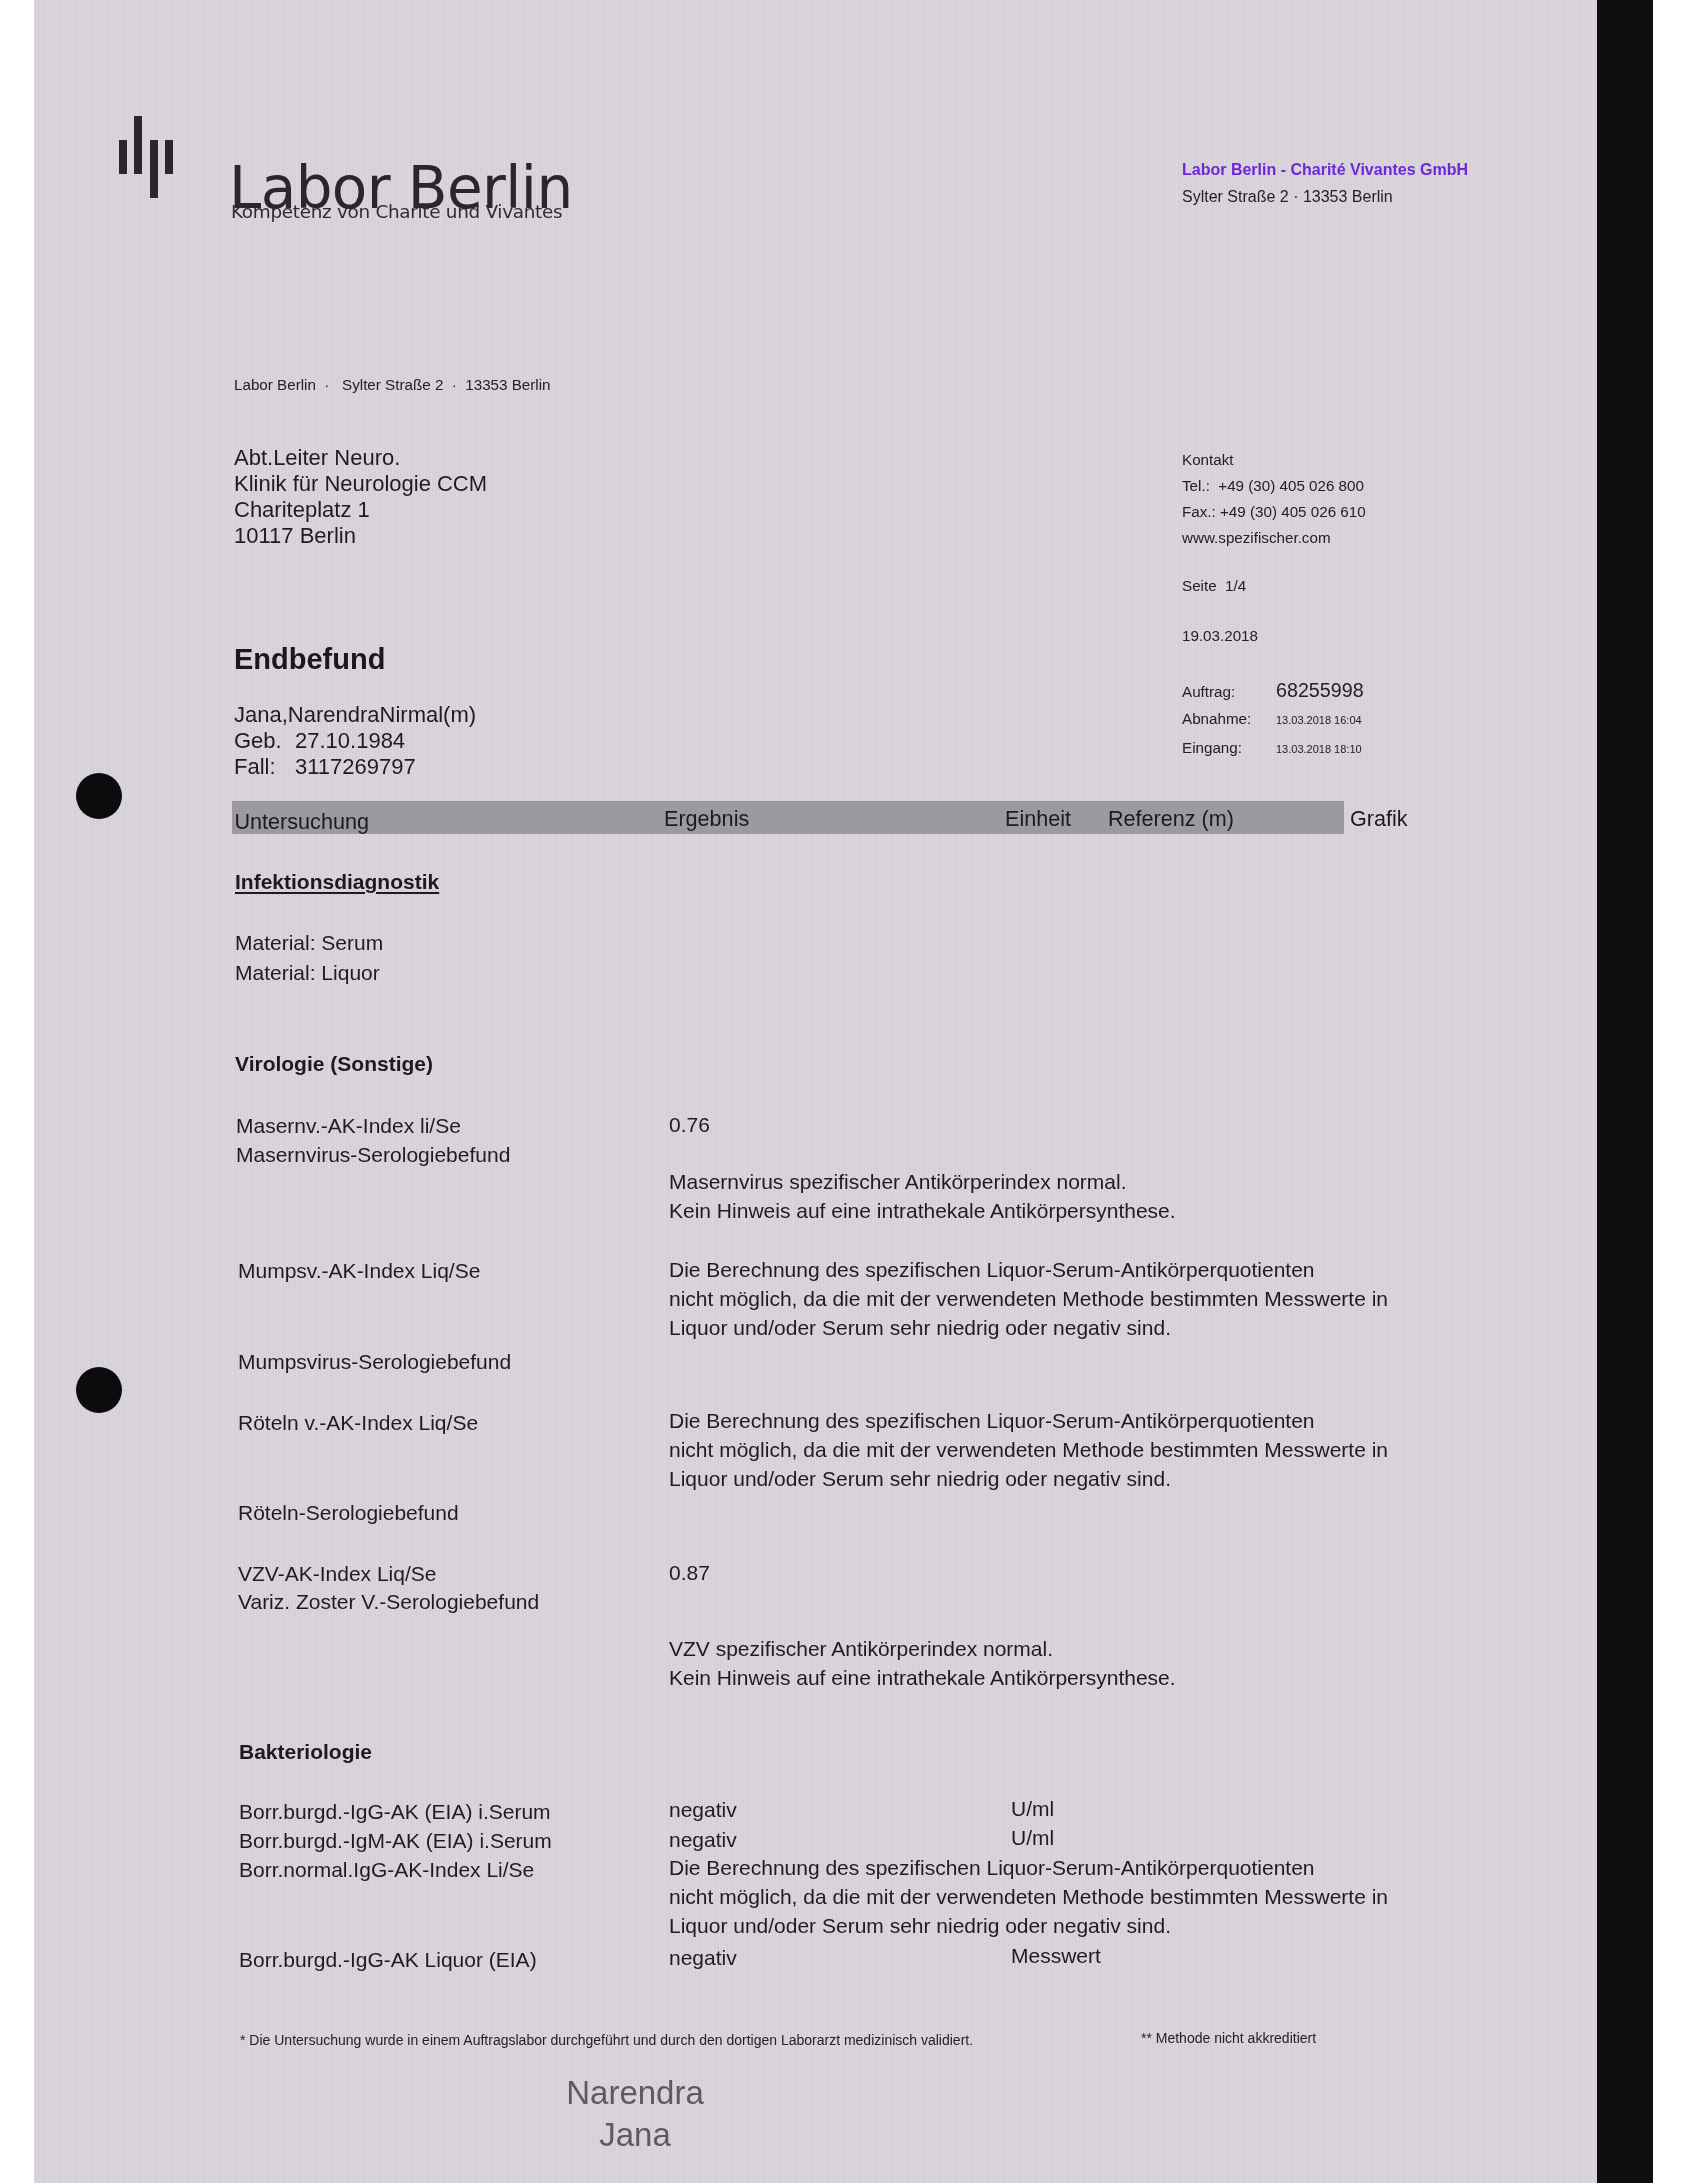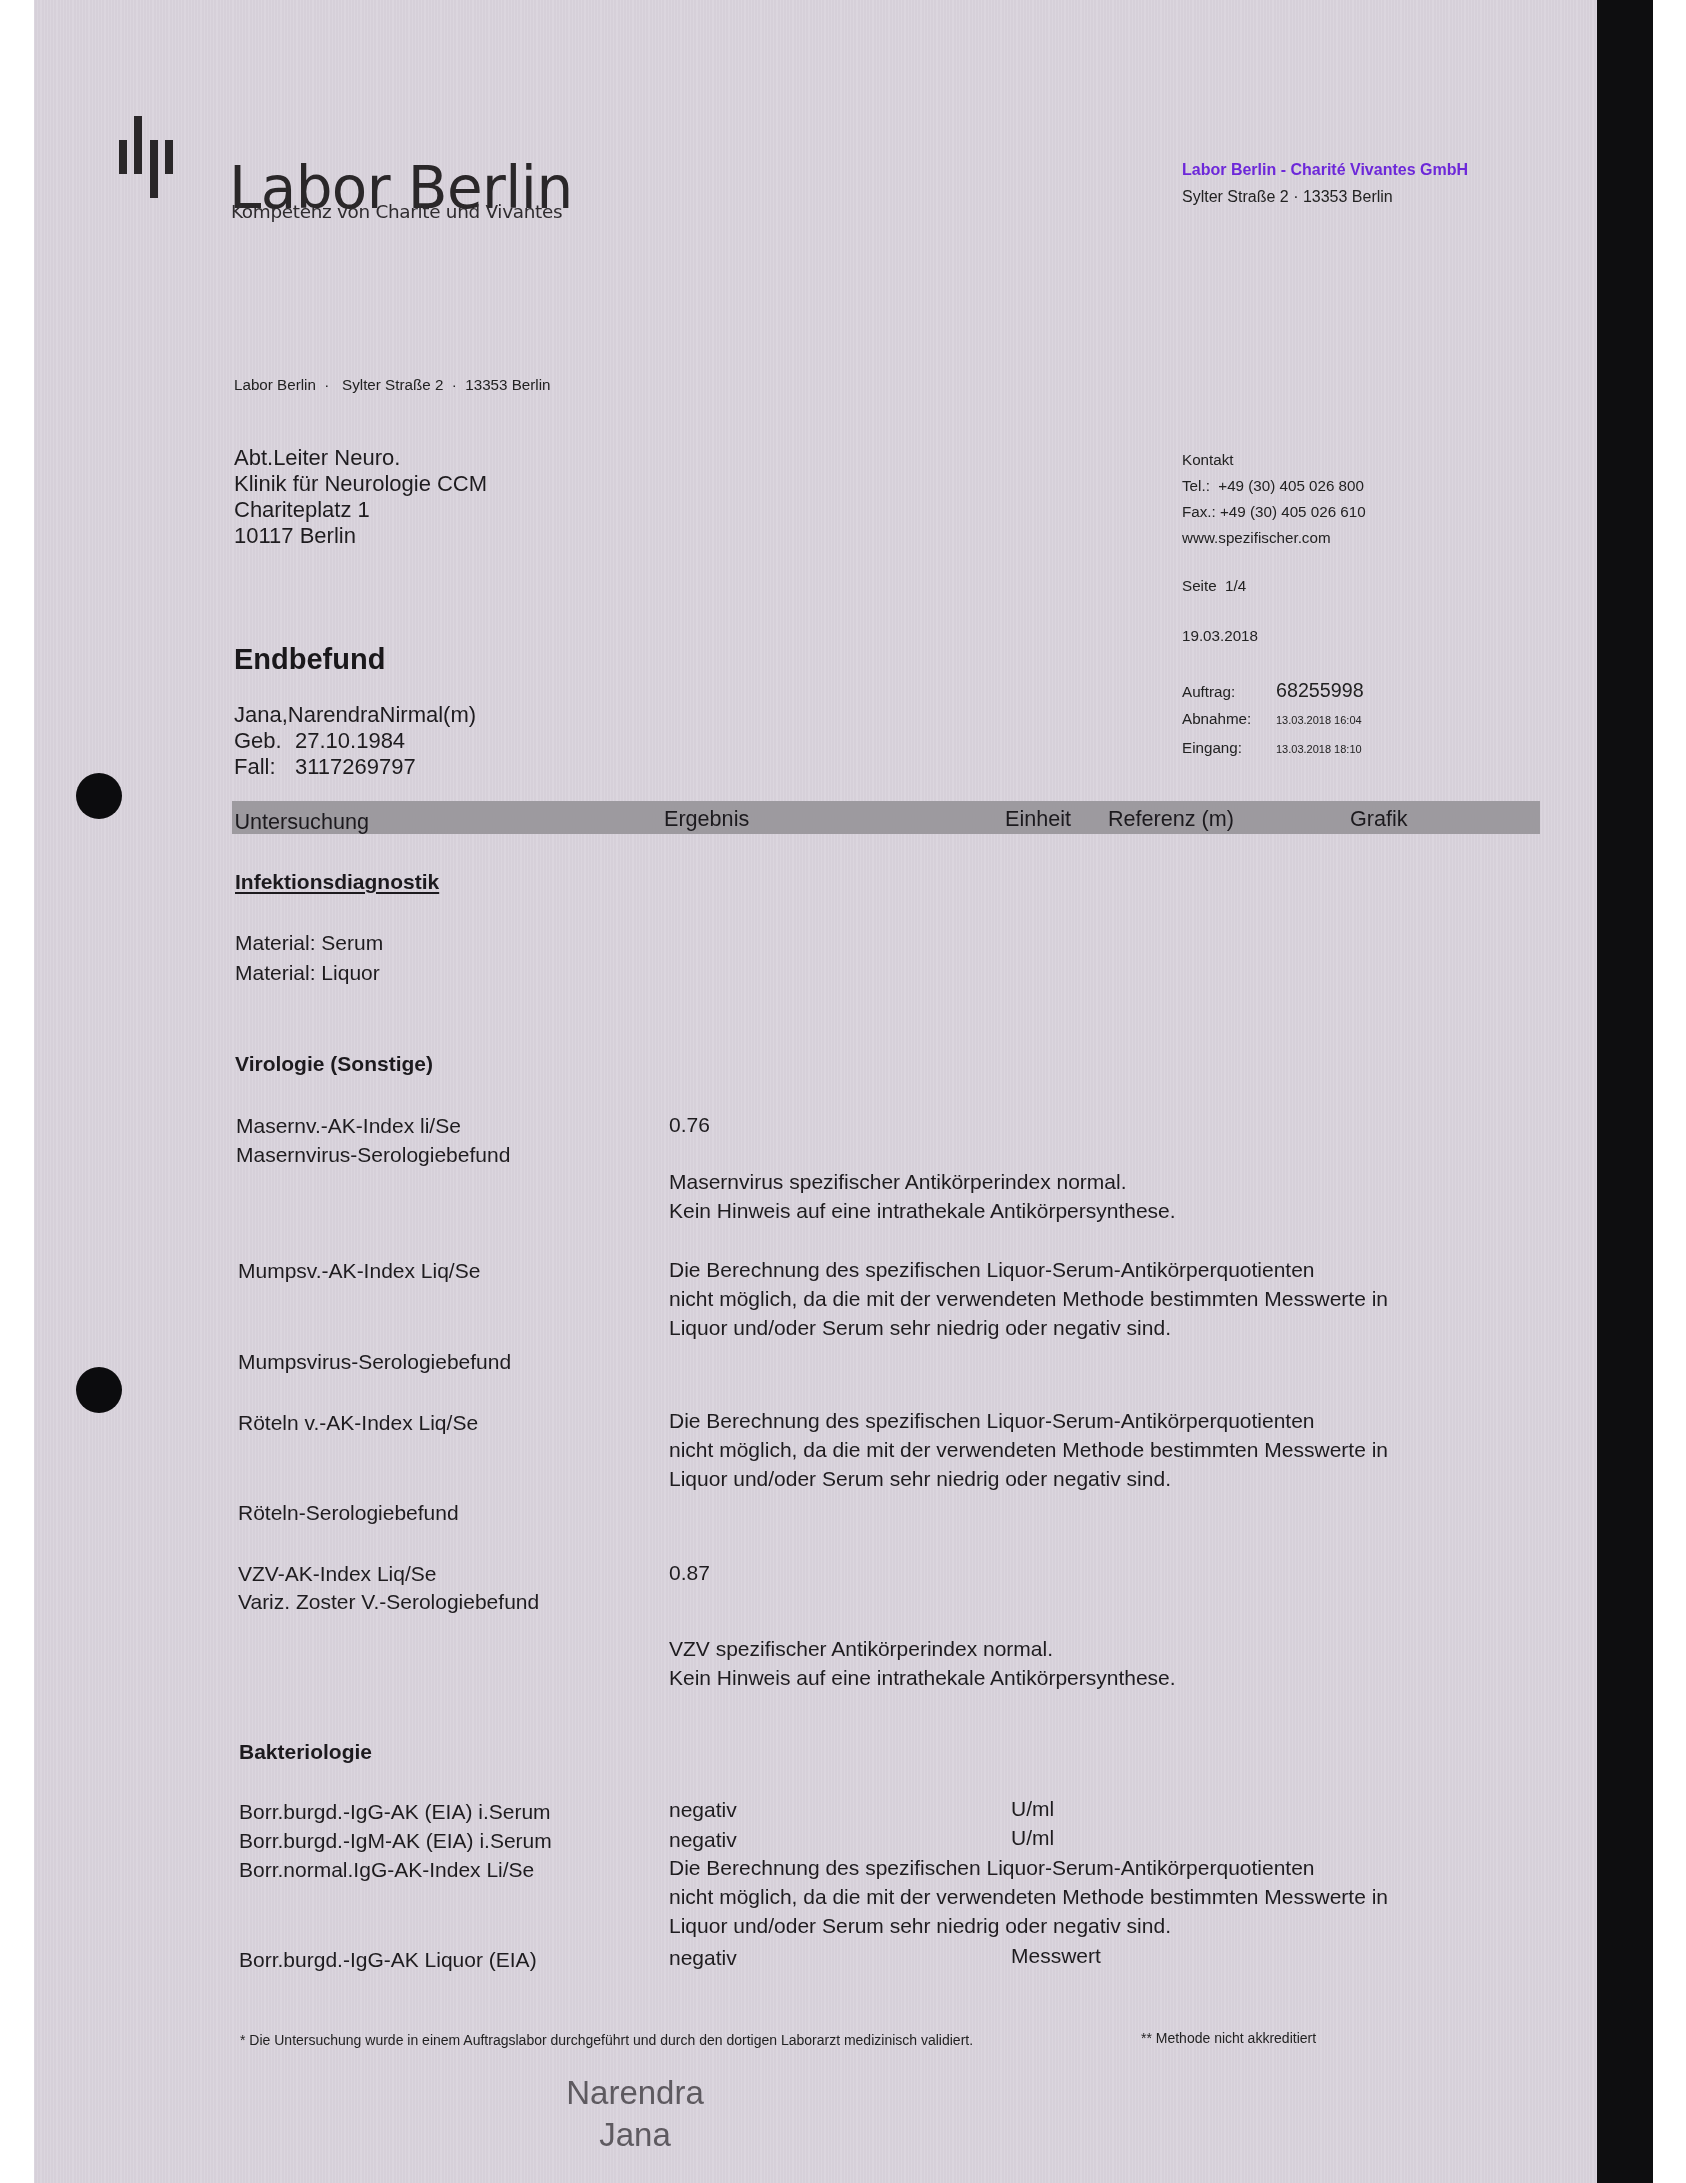--- a/index.html
+++ b/index.html
@@ -35,21 +35,21 @@
   .order { left:1182px; top:677px; font-size:15.2px; line-height:27px; color:#222; }
   .order .lbl { display:inline-block; width:94px; }
   .order .val { font-size:11px; }
   .order .val.big { font-size:19.7px; }
 
   .report-title { left:234px; top:643px; font-size:29px; font-weight:bold; color:#1a181b; }
   .patient { left:234px; top:702px; font-size:22px; line-height:26px; color:#1e1c1f; }
   .patient .lbl { display:inline-block; width:61px; }
 
   .table-header {
-    position:absolute; left:232px; top:801px; width:1308px; height:33px;
+    position:absolute; left:232px; top:801px; width:1112px; height:33px;
     background:#9d9a9f; font-size:21.6px; color:#1c1a1e;
   }
   .table-header span { position:absolute; top:5.1px; }
 
   .section-underlined { font-size:21px; font-weight:bold; text-decoration:underline; text-underline-offset:3.2px; }
   .section-bold { font-size:21px; font-weight:bold; }
   .txt { font-size:21px; color:#1e1c1f; }
   .multi { font-size:21px; line-height:29px; white-space:pre-line; color:#1e1c1f; }
 
   .footnote { font-size:14px; color:#222; }

